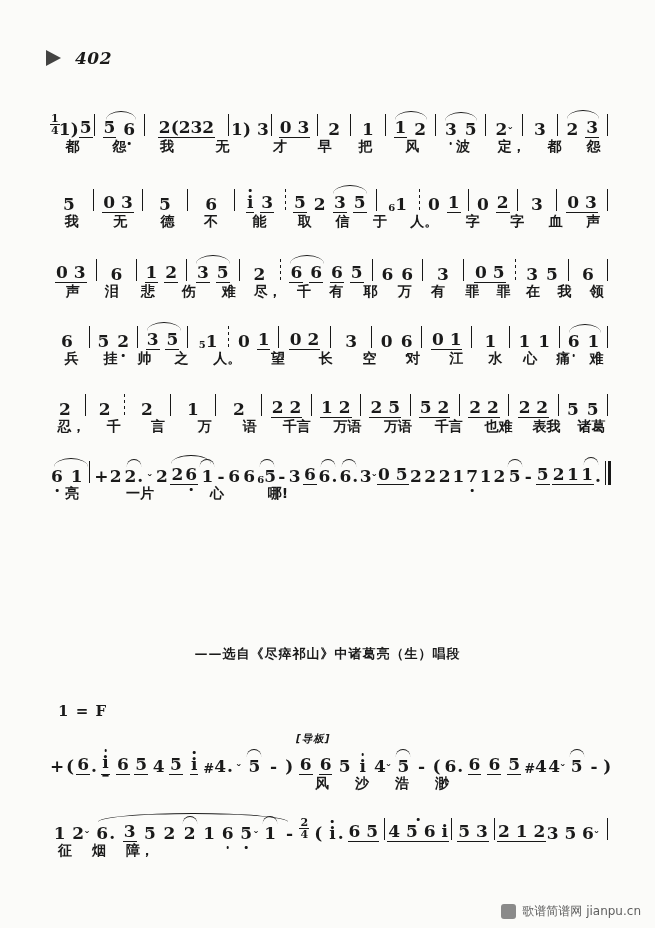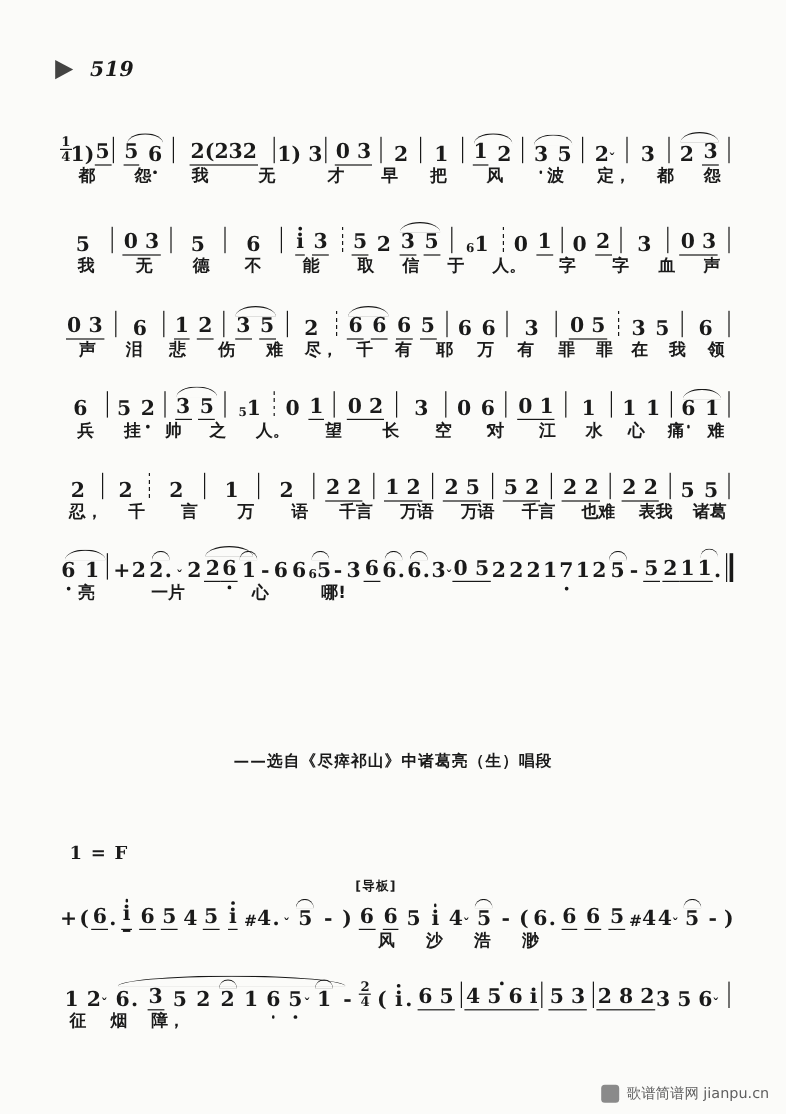--- a/index.html
+++ b/index.html
@@ -62,21 +62,21 @@
 
   
   .note-block{position:absolute;left:88px;right:48px;top:524px;
               font-family:"DejaVu Sans",sans-serif;font-size:12.5px;font-weight:bold;
               line-height:1.85;text-align:justify;}
   .note-block .tag{letter-spacing:1px;margin-right:10px;}
 
   
   .song-title{position:absolute;left:0;right:0;top:592px;text-align:center;
               font-family:"DejaVu Serif",serif;font-size:28px;font-weight:bold;letter-spacing:6px;}
-  .song-sub{position:absolute;left:0;right:0;top:625px;text-align:center;
+  .song-sub{position:absolute;left:0;right:0;top:645px;text-align:center;
             font-family:"DejaVu Sans",sans-serif;font-size:13px;font-weight:bold;letter-spacing:1px;}
   .credits{position:absolute;right:62px;top:676px;text-align:right;
            font-family:"DejaVu Sans",sans-serif;font-size:12.5px;font-weight:bold;line-height:1.75;}
   .credits span{margin-left:8px;}
   .keysig{position:absolute;left:58px;top:702px;font-size:15px;font-weight:bold;letter-spacing:1px;}
 
   .marker{position:absolute;font-family:"DejaVu Sans",sans-serif;font-size:10.5px;font-weight:bold;
           letter-spacing:1px;}
 
   
@@ -84,21 +84,21 @@
              font-family:"DejaVu Sans",sans-serif;font-size:12px;color:#5f5f5f;padding-left:40px;}
   .wm-badge{width:15px;height:15px;border-radius:3px;background:#8a8a8a;}
 </style>
 </head>
 <body>
 
 <div class="page">
 
   <div class="pagehead">
     <span class="tri"></span>
-    <span class="folio">519</span>
+    <span class="folio">402</span>
   </div>
 
   <div class="system" style="top:108px;">
     <div class="staffline">
       <span class="ts">
           <b>1</b>
           <span>4</span>
         </span>
       <span class="cell" style="width:26px">1)<span class="note u1">5</span></span>
       <span class="bar"></span>
@@ -449,21 +449,21 @@
       <span class="lyr" style="width:60px">哪!</span>
     </div>
   </div>
 
 
   <div class="song-sub">——选自《尽瘁祁山》中诸葛亮（生）唱段</div>
 
 
   <div class="keysig">1 = F</div>
 
-  <div class="marker" style="left:296px;top:732px;">[导板]</div>
+  <div class="marker" style="left:296px;top:732px;font-style:italic;">[导板]</div>
 
   <div class="system" style="top:745px;">
     <div class="staffline" style="font-size:16px">
       <span class="cell" style="width:16px">+</span>
       <span class="cell" style="width:14px">(</span>
       <span class="cell" style="width:26px">
           <span class="note u1">6</span>
           <span class="dotr">.</span>
         </span>
       <span class="cell" style="width:20px">
@@ -565,21 +565,21 @@
       <span class="bar"></span>
       <span class="cell" style="width:56px">
           <span class="note u1">4 5 6 <span class="dotup">i</span></span>
         </span>
       <span class="bar"></span>
       <span class="cell" style="width:36px">
           <span class="note u1">5&nbsp;3</span>
         </span>
       <span class="bar"></span>
       <span class="cell" style="width:44px">
-          <span class="note u1">2 8 2</span>
+          <span class="note u1">2 1 2</span>
         </span>
       <span class="cell" style="width:20px">3</span>
       <span class="cell" style="width:20px">5</span>
       <span class="cell" style="width:26px">6<span class="vmark">ˇ</span></span>
       <span class="bar"></span>
     </div>
     <div class="lyricline">
       <span class="lyr" style="width:30px">征</span>
       <span class="lyr" style="width:38px">烟</span>
       <span class="lyr" style="width:44px">障，</span>

